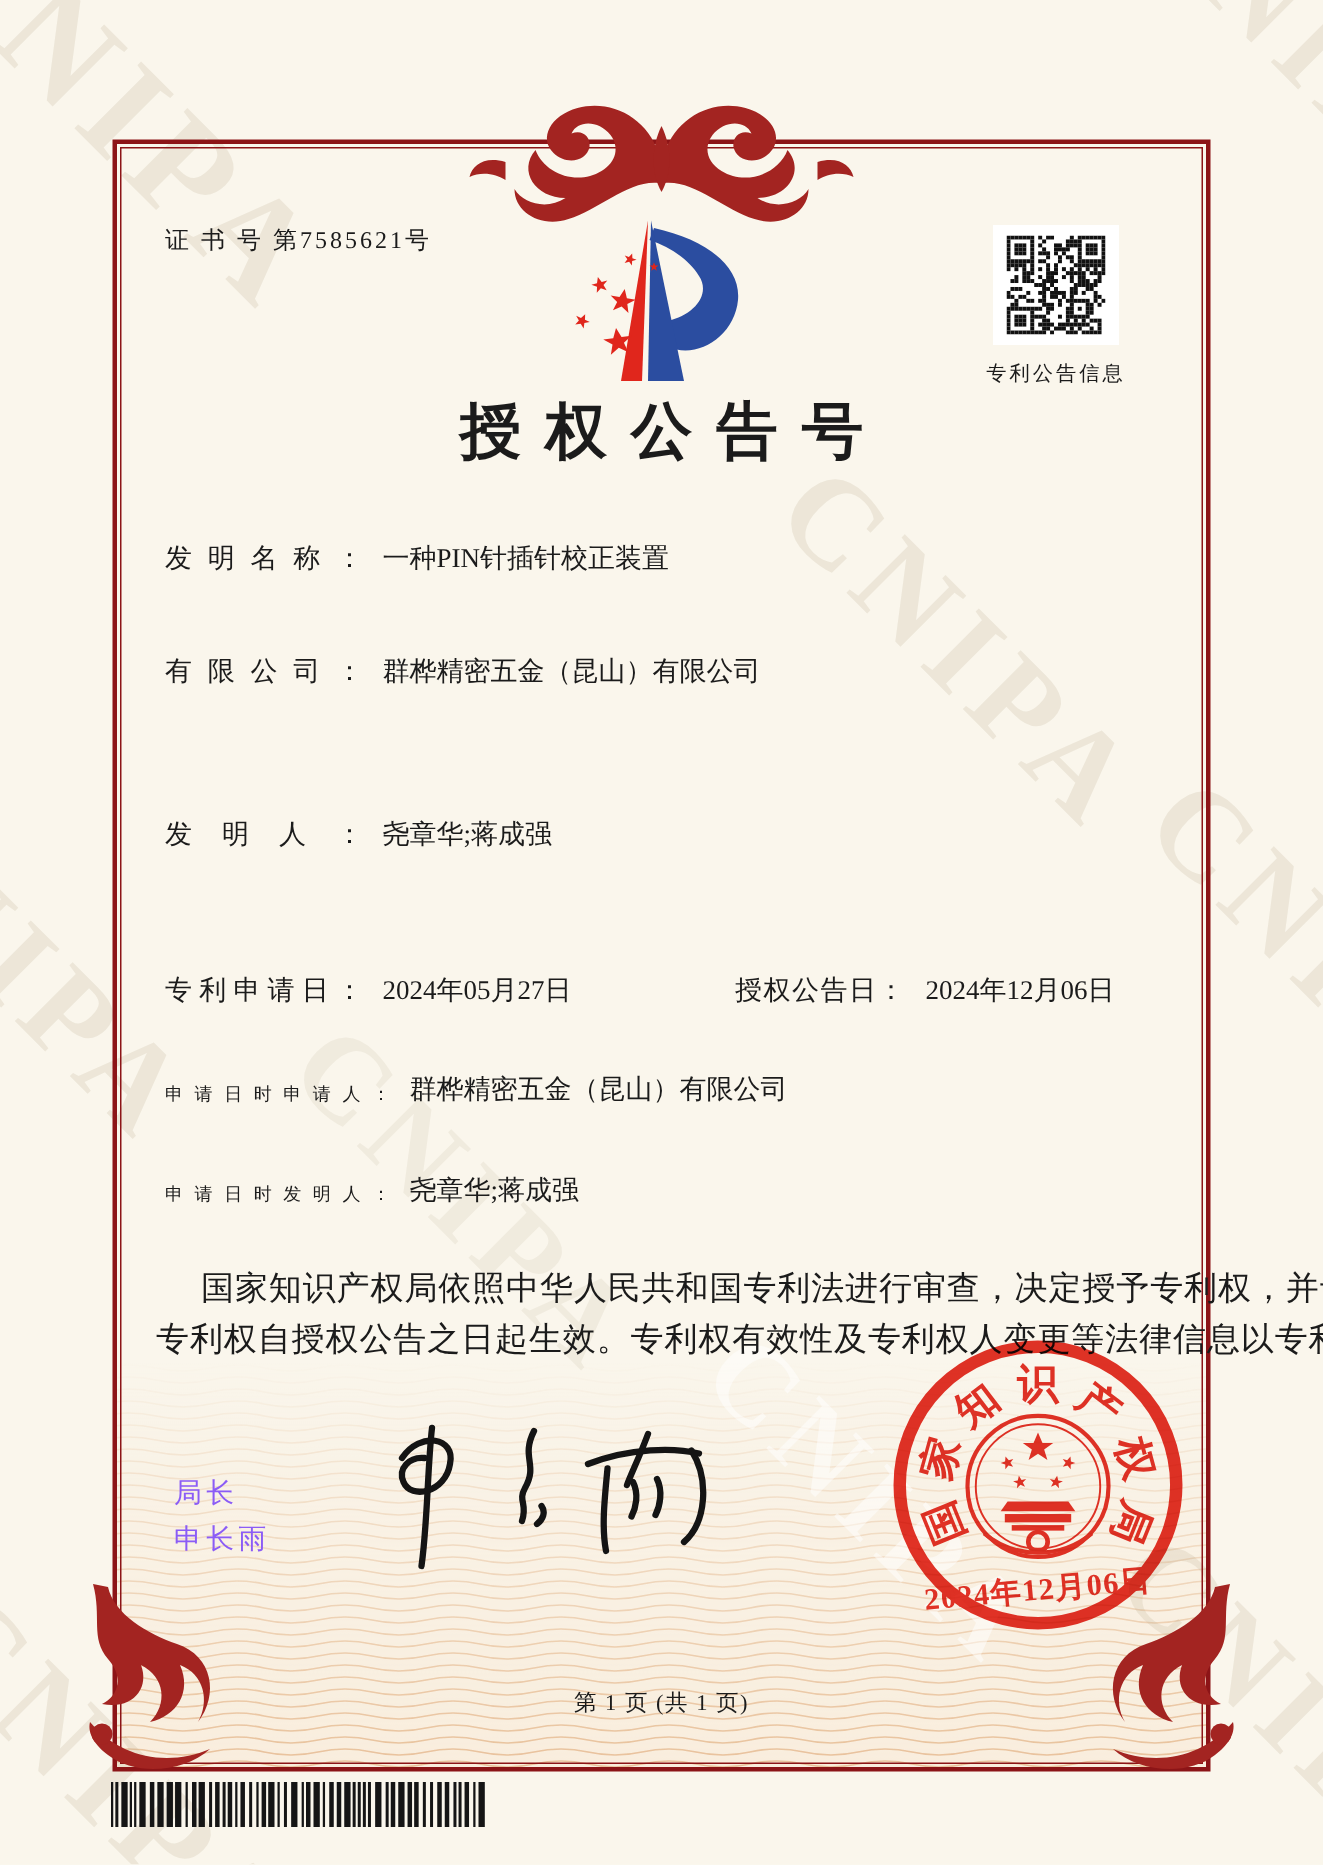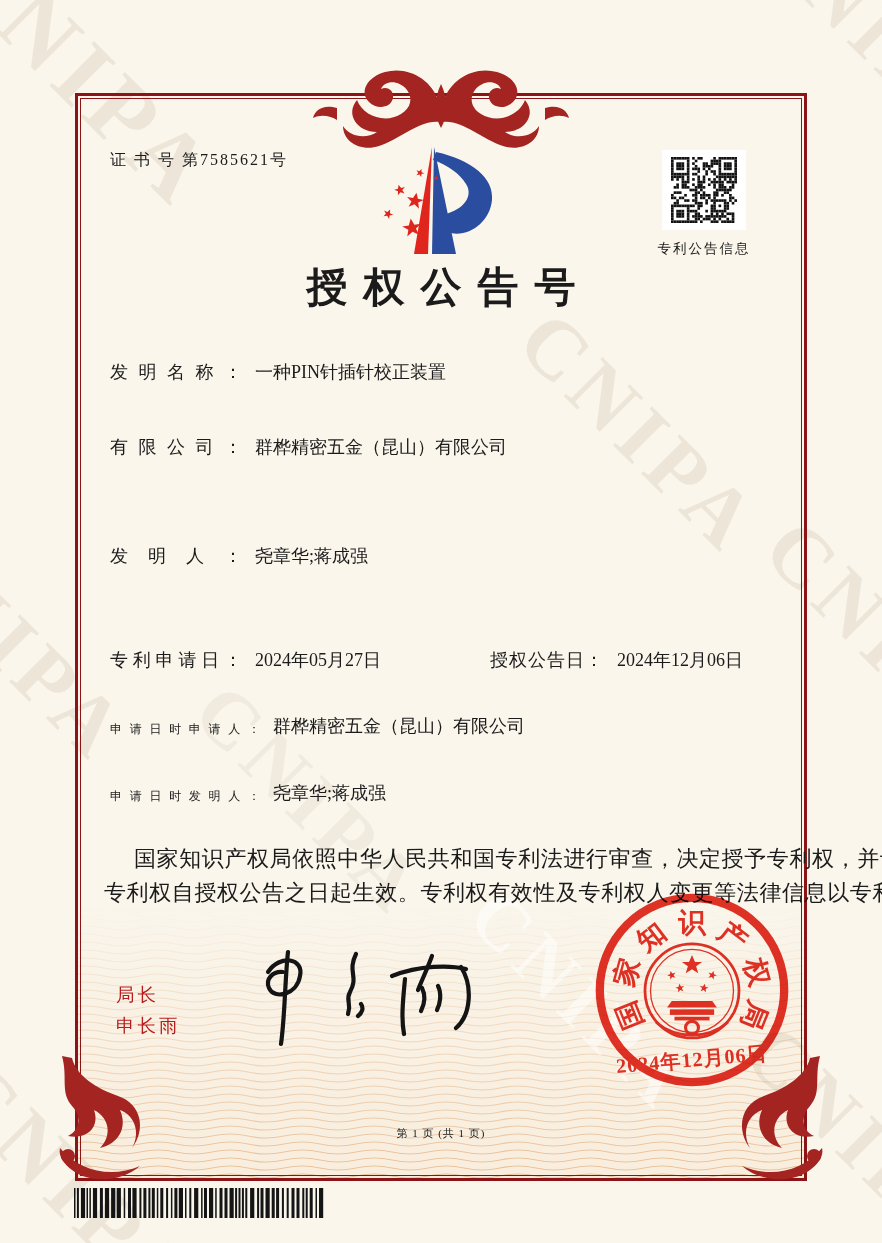--- a/index.html
+++ b/index.html
@@ -29,26 +29,26 @@
   .lbl{display:inline-block;width:132px;text-align:justify;text-align-last:justify;vertical-align:bottom;}
   .row-long .lbl{width:150px;font-size:12px;}
   .val{margin-left:13px;}
   .pair2{position:absolute;left:380px;top:0;}
   .pair2 .lbl{width:auto;text-align-last:auto;letter-spacing:1px;}
   .statement{position:absolute;left:104px;top:842px;width:680px;font-size:22px;line-height:34px;
       letter-spacing:.6px;z-index:4;}
   .statement .l1{padding-left:30px;white-space:nowrap;}
   .statement .l2{white-space:nowrap;}
   .director{position:absolute;left:116px;z-index:4;font-family:"Liberation Sans","DejaVu Sans",sans-serif;
-      font-size:18.5px;letter-spacing:3px;font-weight:500;color:#b91c1c;}
+      font-size:18.5px;letter-spacing:3px;font-weight:500;color:#8b5cf6;}
   .signature{position:absolute;left:252px;top:938px;z-index:5;}
   .seal{position:absolute;left:586px;top:884px;z-index:7;opacity:.94;mix-blend-mode:multiply;}
   .seal-ch{font-family:"Liberation Serif",serif;font-size:30px;font-weight:700;fill:#e2261a;}
   .seal-date-t{font-family:"Liberation Serif",serif;font-size:22px;font-weight:700;fill:#e2261a;letter-spacing:1px;}
-  .footer-page{position:absolute;left:75px;top:1126px;width:732px;text-align:center;font-size:11px;
+  .footer-page{position:absolute;left:75px;top:1126px;width:732px;text-align:center;font-size:15px;
       letter-spacing:1px;z-index:4;}
   .barcode{position:absolute;left:74px;top:1188px;z-index:3;}
 </style>
 </head>
 <body>
 
 <div class="page">
 
   <div class="wm" style="left:80px;top:70px;font-size:96px;">CNIPA</div>
   <div class="wm" style="left:872px;top:30px;font-size:80px;">CNIPA</div>

